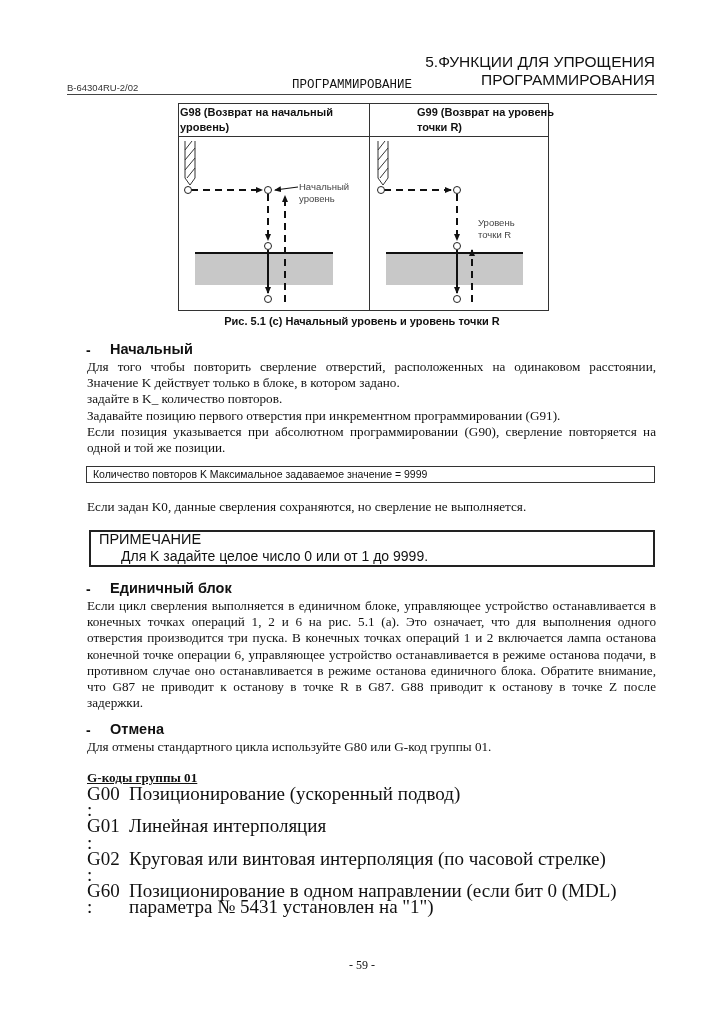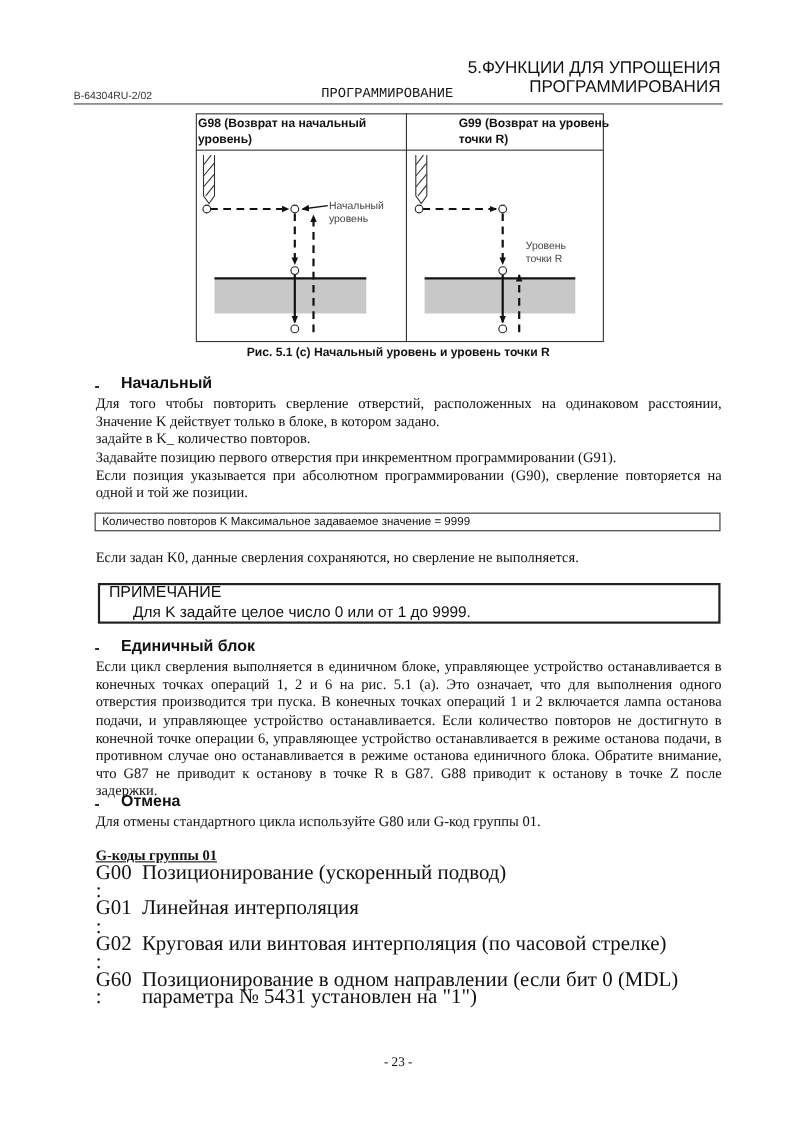--- a/index.html
+++ b/index.html
@@ -133,21 +133,20 @@
 <div class="abs notebox"></div>
 <div class="abs sans note-title">ПРИМЕЧАНИЕ</div>
 <div class="abs sans note-text">Для K задайте целое число 0 или от 1 до 9999.</div>
 
 <div class="abs sans sec-dash" style="top:581px">-</div>
 <div class="abs sans sec-title" style="top:580px">Единичный блок</div>
 <div class="abs serif para" style="top:598px">
   <p class="just">Если цикл сверления выполняется в единичном блоке, управляющее устройство останавливается в</p>
   <p class="just">конечных точках операций 1, 2 и 6 на рис. 5.1 (a).  Это означает, что для выполнения одного</p>
   <p class="just">отверстия производится три пуска. В конечных точках операций 1 и 2 включается лампа останова</p>
-  <p class="just">подачи, и управляющее устройство останавливается. Если количество повторов не достигнуто в</p>
   <p class="just">конечной точке операции 6, управляющее устройство останавливается в режиме останова подачи, в</p>
   <p class="just">противном случае оно останавливается в режиме останова единичного блока. Обратите внимание,</p>
   <p class="just">что G87 не приводит к останову в точке R в G87. G88 приводит к останову в точке Z после задержки.</p>
 </div>
 
 <div class="abs sans sec-dash" style="top:722px">-</div>
 <div class="abs sans sec-title" style="top:721px">Отмена</div>
 <div class="abs serif para" style="top:739px">Для отмены стандартного цикла используйте G80 или G-код группы 01.</div>
 
 <div class="abs serif gcodes-title">G-коды группы 01</div>
@@ -163,13 +162,13 @@
   <div class="gc-row">
     <span class="gc-code">G02 :</span>
     <span class="gc-desc">Круговая или винтовая интерполяция (по часовой стрелке)</span>
   </div>
   <div class="gc-row">
     <span class="gc-code">G60 :</span>
     <span class="gc-desc">Позиционирование в одном направлении (если бит 0 (MDL) параметра № 5431 установлен на "1")</span>
   </div>
 </div>
 
-<div class="abs serif pageno">- 23 -</div>
+<div class="abs serif pageno">- 59 -</div>
 
 </body></html>

